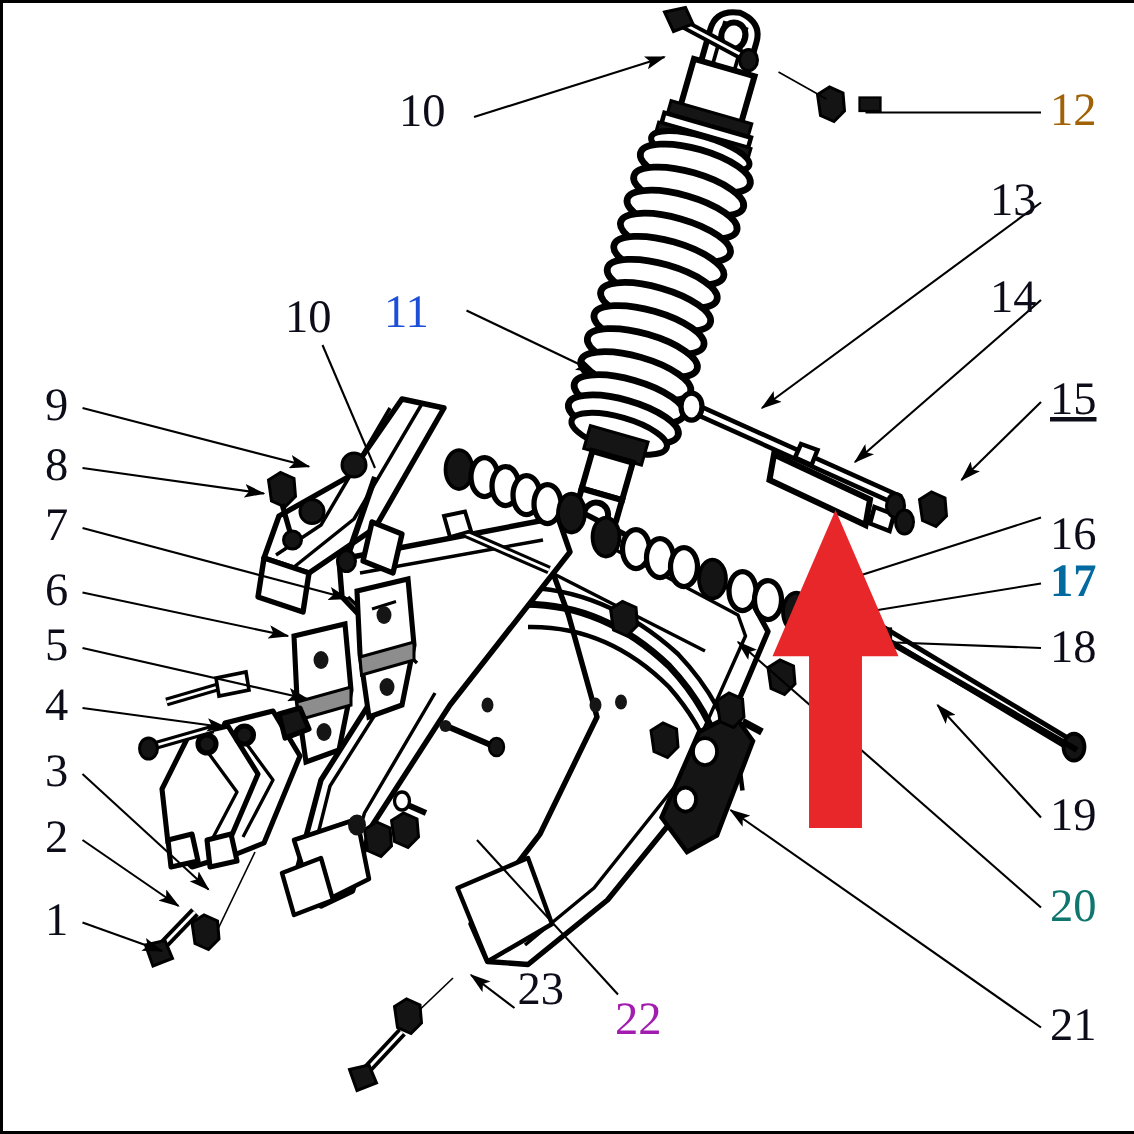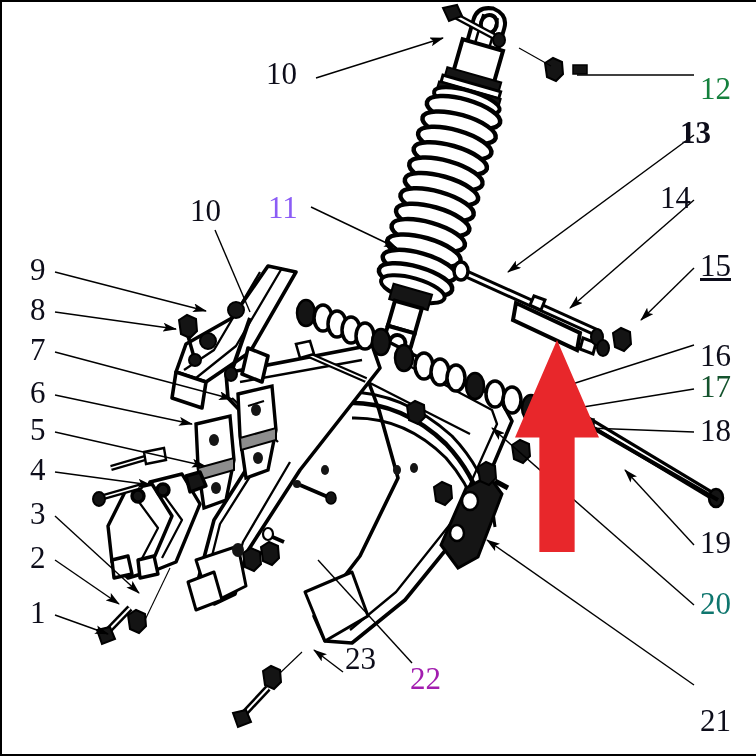--- a/index.html
+++ b/index.html
@@ -320,31 +320,31 @@
         <line x1="412" y1="663" x2="318" y2="560" stroke="#000000" stroke-width="1.4"></line>
       </g>
   </svg>
 
   <svg class="arrow-overlay" viewBox="0 0 756 756">
     <polygon id="redarrow" points="557,340 599,437.52 574.64,437.52 574.64,552 539.36,552 539.36,437.52 515,437.52" fill="#e8272b"></polygon>
   </svg>
 
   <div id="callout-layer">
       <div class="callout" style="left: 266px; top: 58px; color: rgb(13, 13, 26);">10</div>
-      <div class="callout" style="left: 700px; top: 73px; color: #15803d;">12</div>
-      <div class="callout" style="left: 680px; top: 117px; color: rgb(13, 13, 26); font-weight: bold;">13</div>
+      <div class="callout" style="left: 700px; top: 57px; color: #a16207;">12</div>
+      <div class="callout" style="left: 660px; top: 117px; color: rgb(13, 13, 26);">13</div>
       <div class="callout" style="left: 660px; top: 182px; color: rgb(13, 13, 26);">14</div>
       <div class="callout" style="left: 700px; top: 250px; color: rgb(13, 13, 26); text-decoration: underline;">15</div>
       <div class="callout" style="left: 700px; top: 328px; color: rgb(13, 13, 26); margin-top: 12px;">16</div>
-      <div class="callout" style="left: 700px; top: 371px; color: #14532d;">17</div>
+      <div class="callout" style="left: 700px; top: 371px; color: #0369a1; font-weight: bold;">17</div>
       <div class="callout" style="left: 700px; top: 415px; color: rgb(13, 13, 26); text-align: right;">18</div>
       <div class="callout" style="left: 700px; top: 527px; color: rgb(13, 13, 26);">19</div>
       <div class="callout" style="left: 700px; top: 588px; color: #0f766e;">20</div>
-      <div class="callout" style="left: 700px; top: 667px; color: rgb(13, 13, 26); margin-top: 38px;">21</div>
-      <div class="callout" style="left: 268px; top: 192px; color: #8b5cf6; text-align: right;">11</div>
+      <div class="callout" style="left: 700px; top: 667px; color: rgb(13, 13, 26);">21</div>
+      <div class="callout" style="left: 256px; top: 192px; color: #1d4ed8; text-align: right;">11</div>
       <div class="callout" style="left: 190px; top: 195px; color: rgb(13, 13, 26);">10</div>
       <div class="callout" style="left: 30px; top: 254px; color: rgb(13, 13, 26);">9</div>
       <div class="callout" style="left: 30px; top: 294px; color: rgb(13, 13, 26);">8</div>
       <div class="callout" style="left: 30px; top: 334px; color: rgb(13, 13, 26);">7</div>
       <div class="callout" style="left: 30px; top: 377px; color: rgb(13, 13, 26);">6</div>
       <div class="callout" style="left: 30px; top: 414px; color: rgb(13, 13, 26);">5</div>
       <div class="callout" style="left: 30px; top: 454px; color: rgb(13, 13, 26);">4</div>
       <div class="callout" style="left: 30px; top: 498px; color: rgb(13, 13, 26);">3</div>
       <div class="callout" style="left: 30px; top: 542px; color: rgb(13, 13, 26);">2</div>
       <div class="callout" style="left: 30px; top: 597px; color: rgb(13, 13, 26);">1</div>

